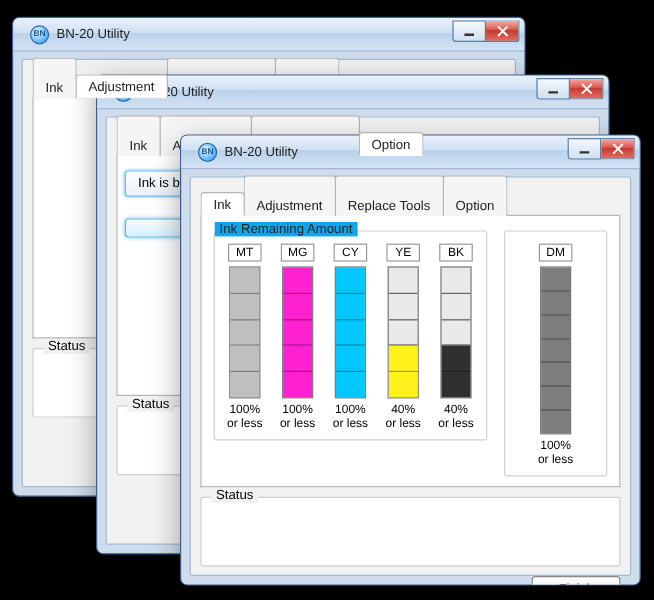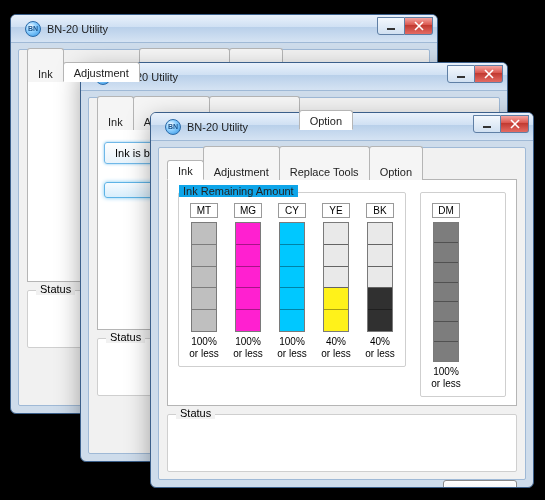--- a/index.html
+++ b/index.html
@@ -415,21 +415,21 @@
                       <div style="flex: 1 1 0%; border-top: 1px solid rgba(0, 0, 0, 0.35);"></div>
                       <div style="flex: 1 1 0%; border-top: 1px solid rgba(0, 0, 0, 0.35);"></div>
                       <div style="flex: 1 1 0%; border-top: 1px solid rgba(0, 0, 0, 0.35);"></div>
                     </div>
                   </div>
                   <div class="pct">40%<br>or less</div>
                 </div>
               </div>
         </div>
         <div class="group" style="margin:8px 6px 8px 0; width:94px;">
-          <div id="waste-col" style="display:flex; justify-content:flex-start;">
+          <div id="waste-col" style="display:flex; justify-content:center;">
                 <div class="ink-col">
                   <div class="ink-label-box">DM</div>
                   <div class="bar" style="height: 140px;">
                     <div class="segline"></div>
                     <div class="segline"></div>
                     <div class="segline"></div>
                     <div class="segline"></div>
                     <div class="segline"></div>
                     <div class="segline"></div>
                     <div class="segline"></div>

